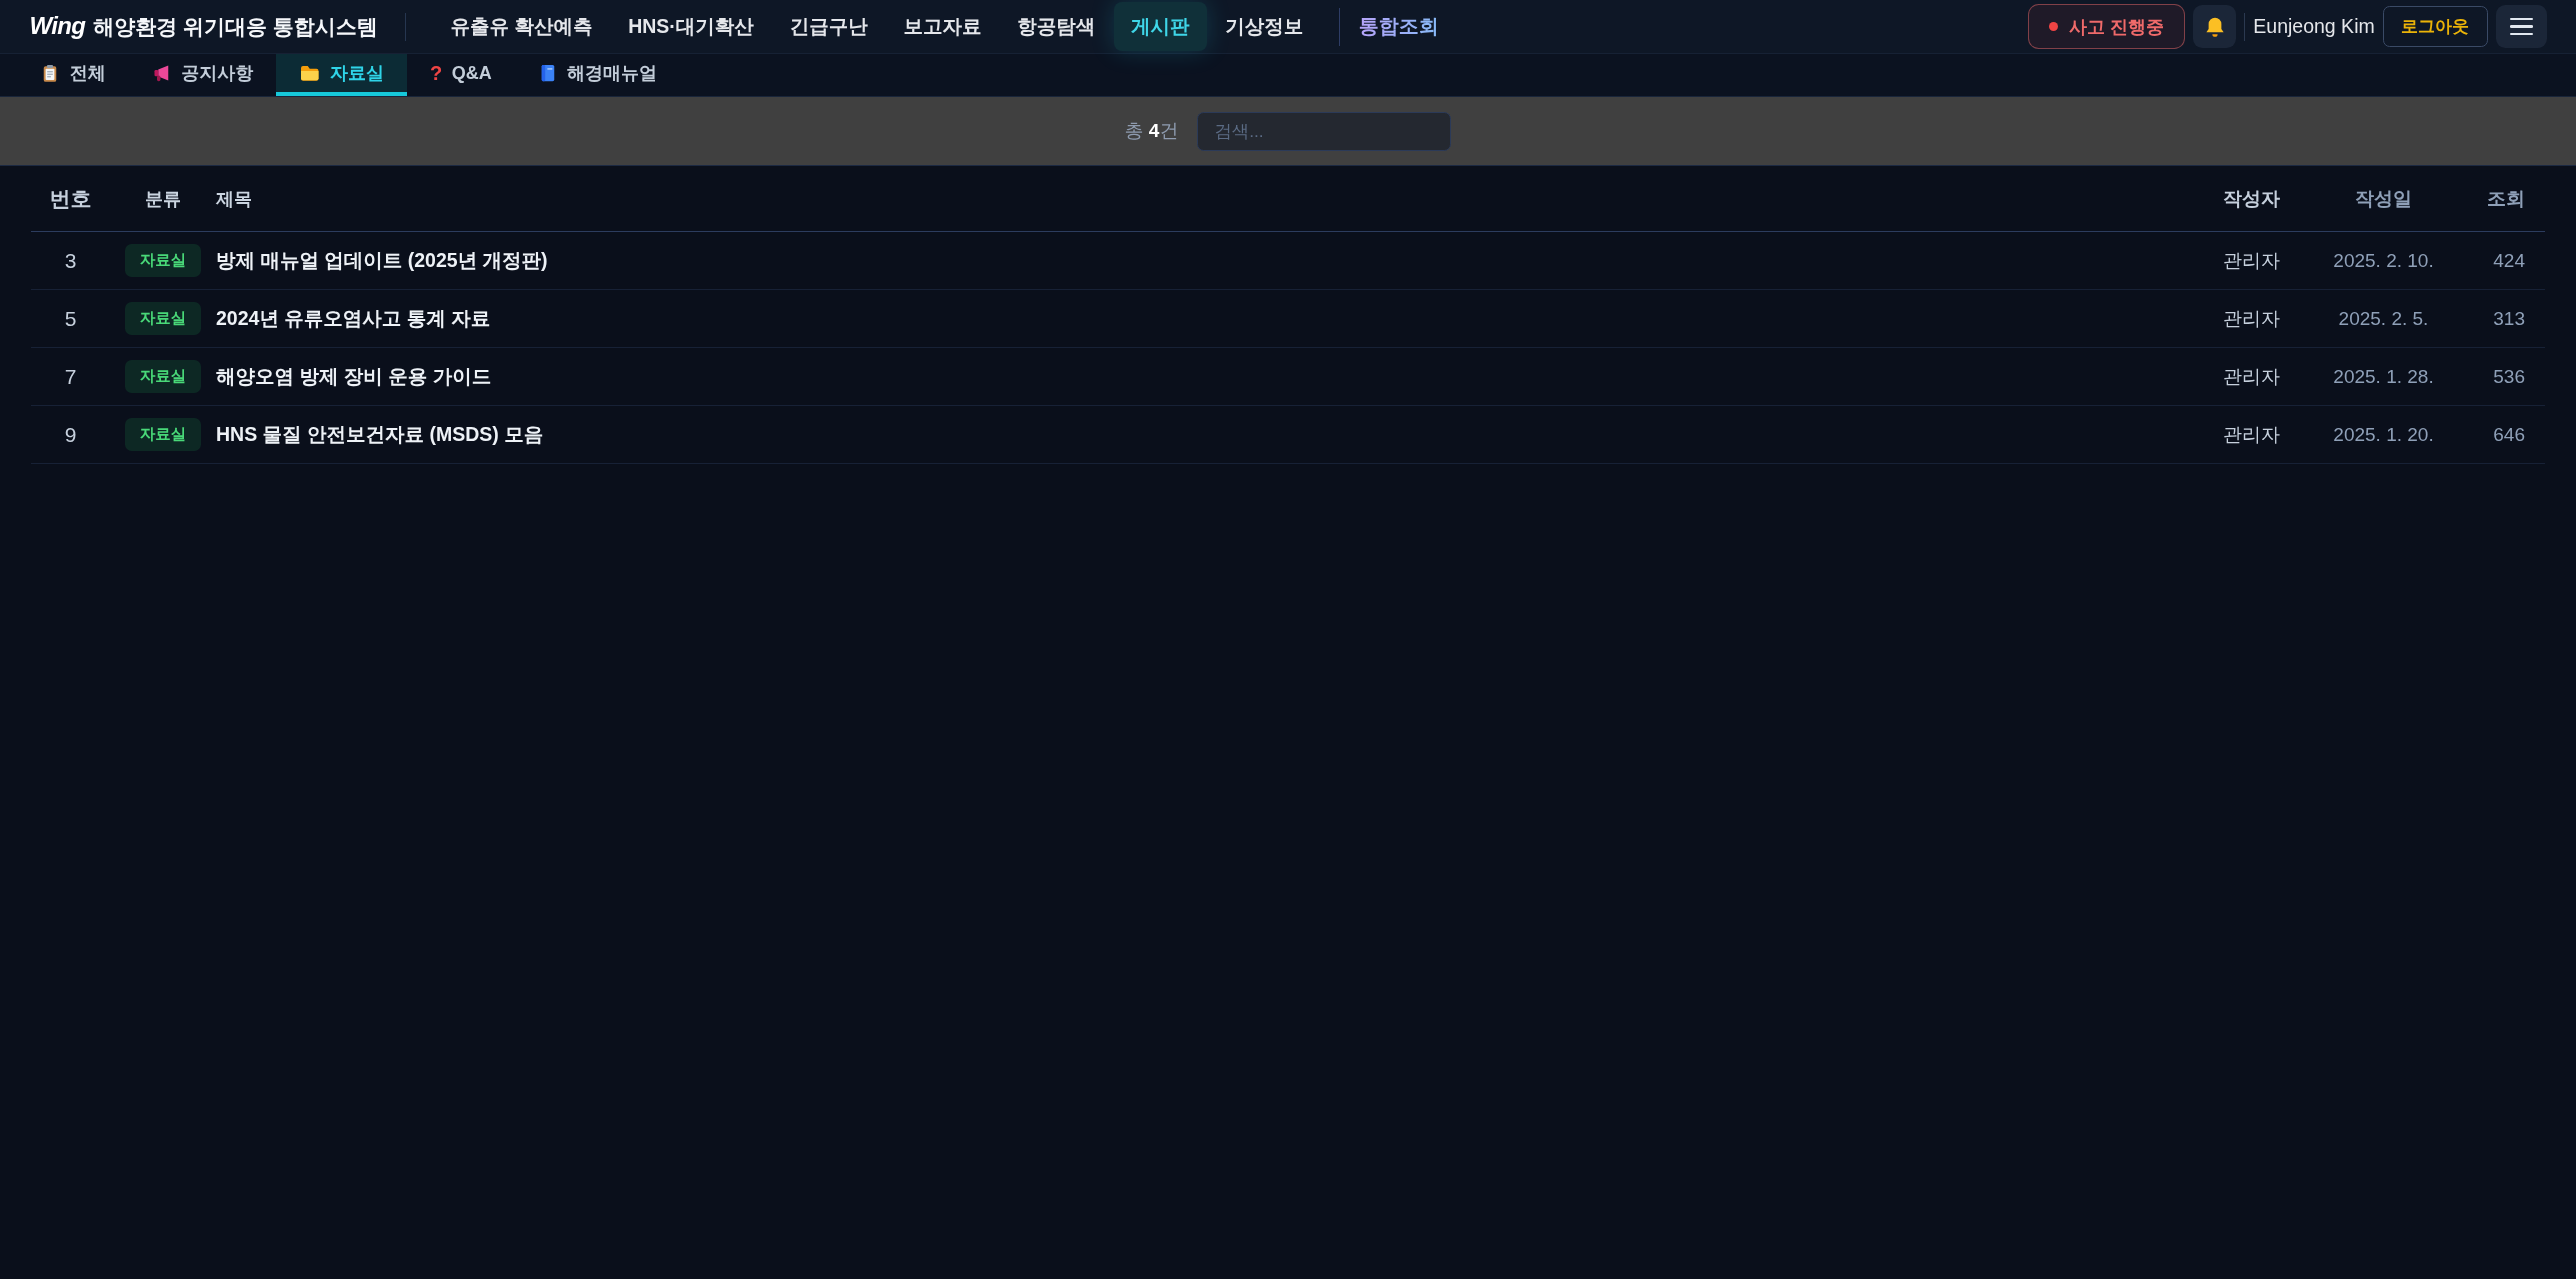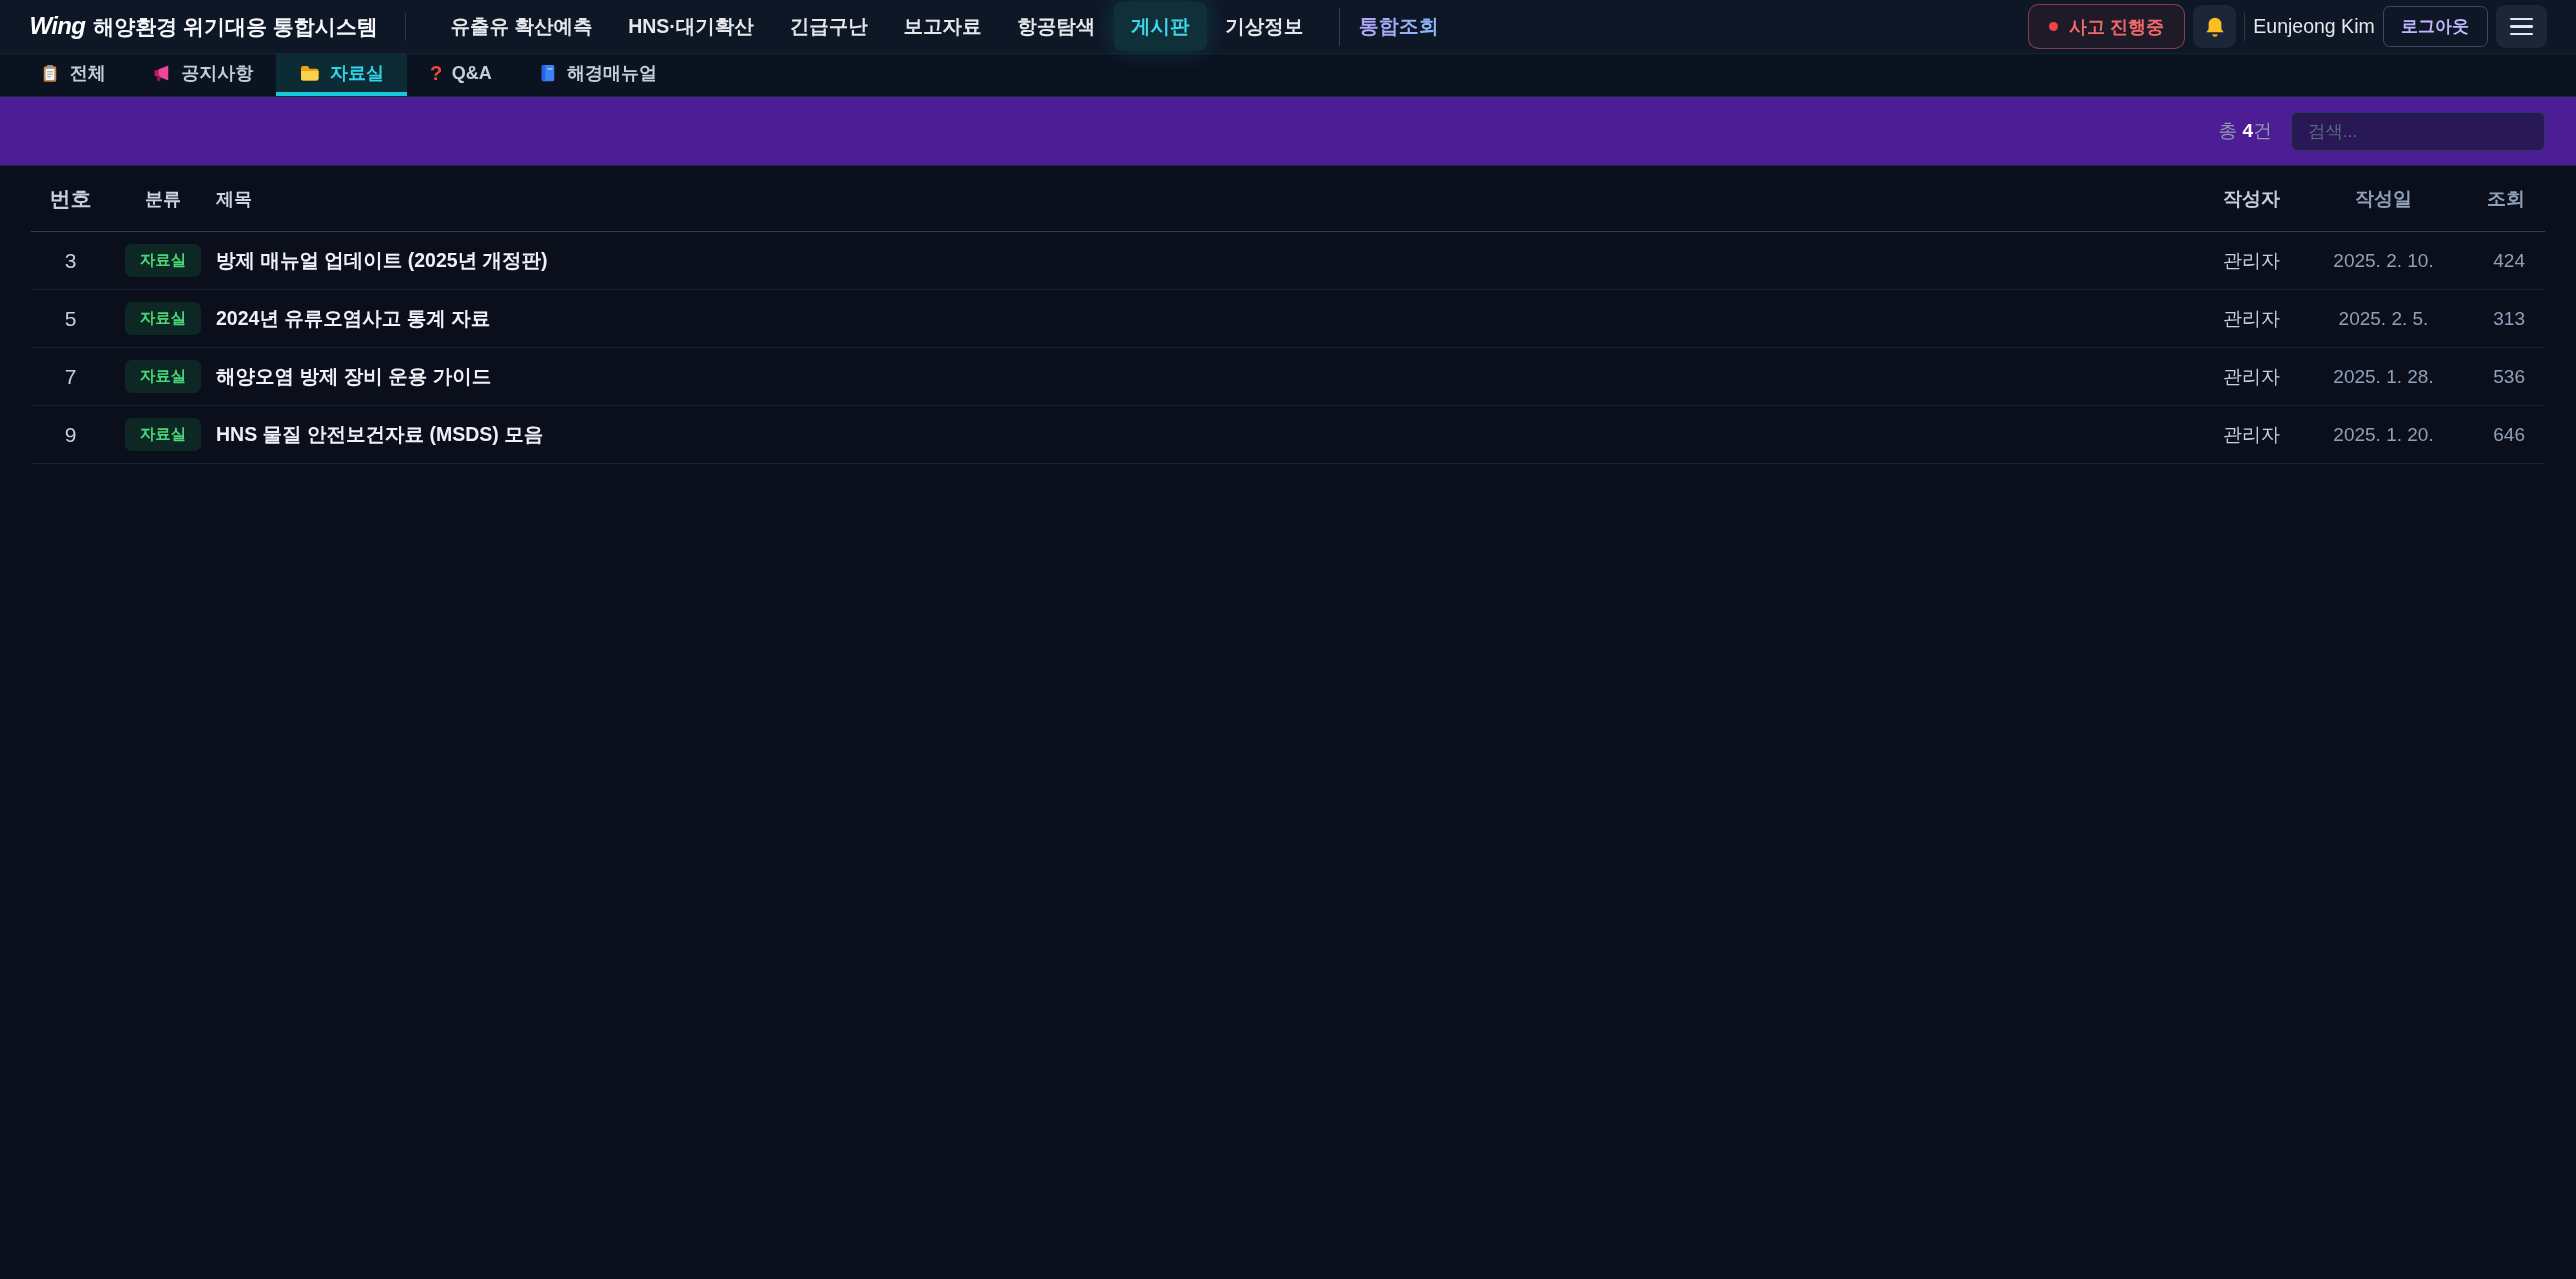--- a/index.html
+++ b/index.html
@@ -44,43 +44,43 @@
   }
   .red-dot { width:9.4px; height:9.4px; border-radius:50%; background:#ef4444; }
   .icon-btn {
     width:43px; height:43px; border-radius:9.4px; background:#1b2638;
     display:flex; align-items:center; justify-content:center; cursor:pointer; border:none;
   }
   .mini-div { width:1.3px; height:28px; background:#2b3950; }
   .user-name { font-size:19.5px; color:#e5e7eb; white-space:nowrap; }
   .logout-btn {
     padding:8px 17.4px; border:1.3px solid #3a4a66; border-radius:6.7px;
-    background:transparent; color:#c4b5fd; font-size:17px; font-weight:600; cursor:pointer;
+    background:transparent; color:#eab308; font-size:17px; font-weight:600; cursor:pointer;
     font-family:inherit; white-space:nowrap;
   }
   .burger { display:flex; flex-direction:column; gap:4.7px; }
   .burger span { display:block; width:23px; height:2.7px; border-radius:1.3px; background:#e2e8f0; }
 
   
   .tab-bar {
     height:43px; background:#0b1220; border-bottom:1.3px solid #19253a;
     display:flex; align-items:stretch; padding:0 17.4px;
   }
   .tab {
     display:flex; align-items:center; gap:9.4px; padding:0 23px;
     font-size:18px; font-weight:700; color:#c3cdd9; cursor:pointer;
     border-bottom:4px solid transparent; white-space:nowrap;
   }
   .tab.active { background:#0c2b35; color:#2fd4e8; border-bottom-color:#16c9db; }
   .q-glyph { color:#ef4444; font-size:20px; font-weight:800; }
 
   
   .toolbar {
-    height:69px; background:#4c1d95; border-bottom:1.3px solid #1c2942;
-    display:flex; align-items:center; justify-content:flex-end; padding:0 31px;
+    height:69px; background:#404040; border-bottom:1.3px solid #1c2942;
+    display:flex; align-items:center; justify-content:center; padding:0 31px;
   }
   .total { font-size:19px; color:#8f9cb0; }
   .total b { color:#ffffff; font-weight:800; }
   .search-input {
     width:254px; height:39px; background:rgba(13,20,35,.55);
     border:1.3px solid #2b3a58; border-radius:6.7px; padding:0 16px;
     font-size:17.4px; color:#e2e8f0; outline:none; font-family:inherit;margin-left:19px;
   }
   .search-input::placeholder { color:#5b6b84; }
 

